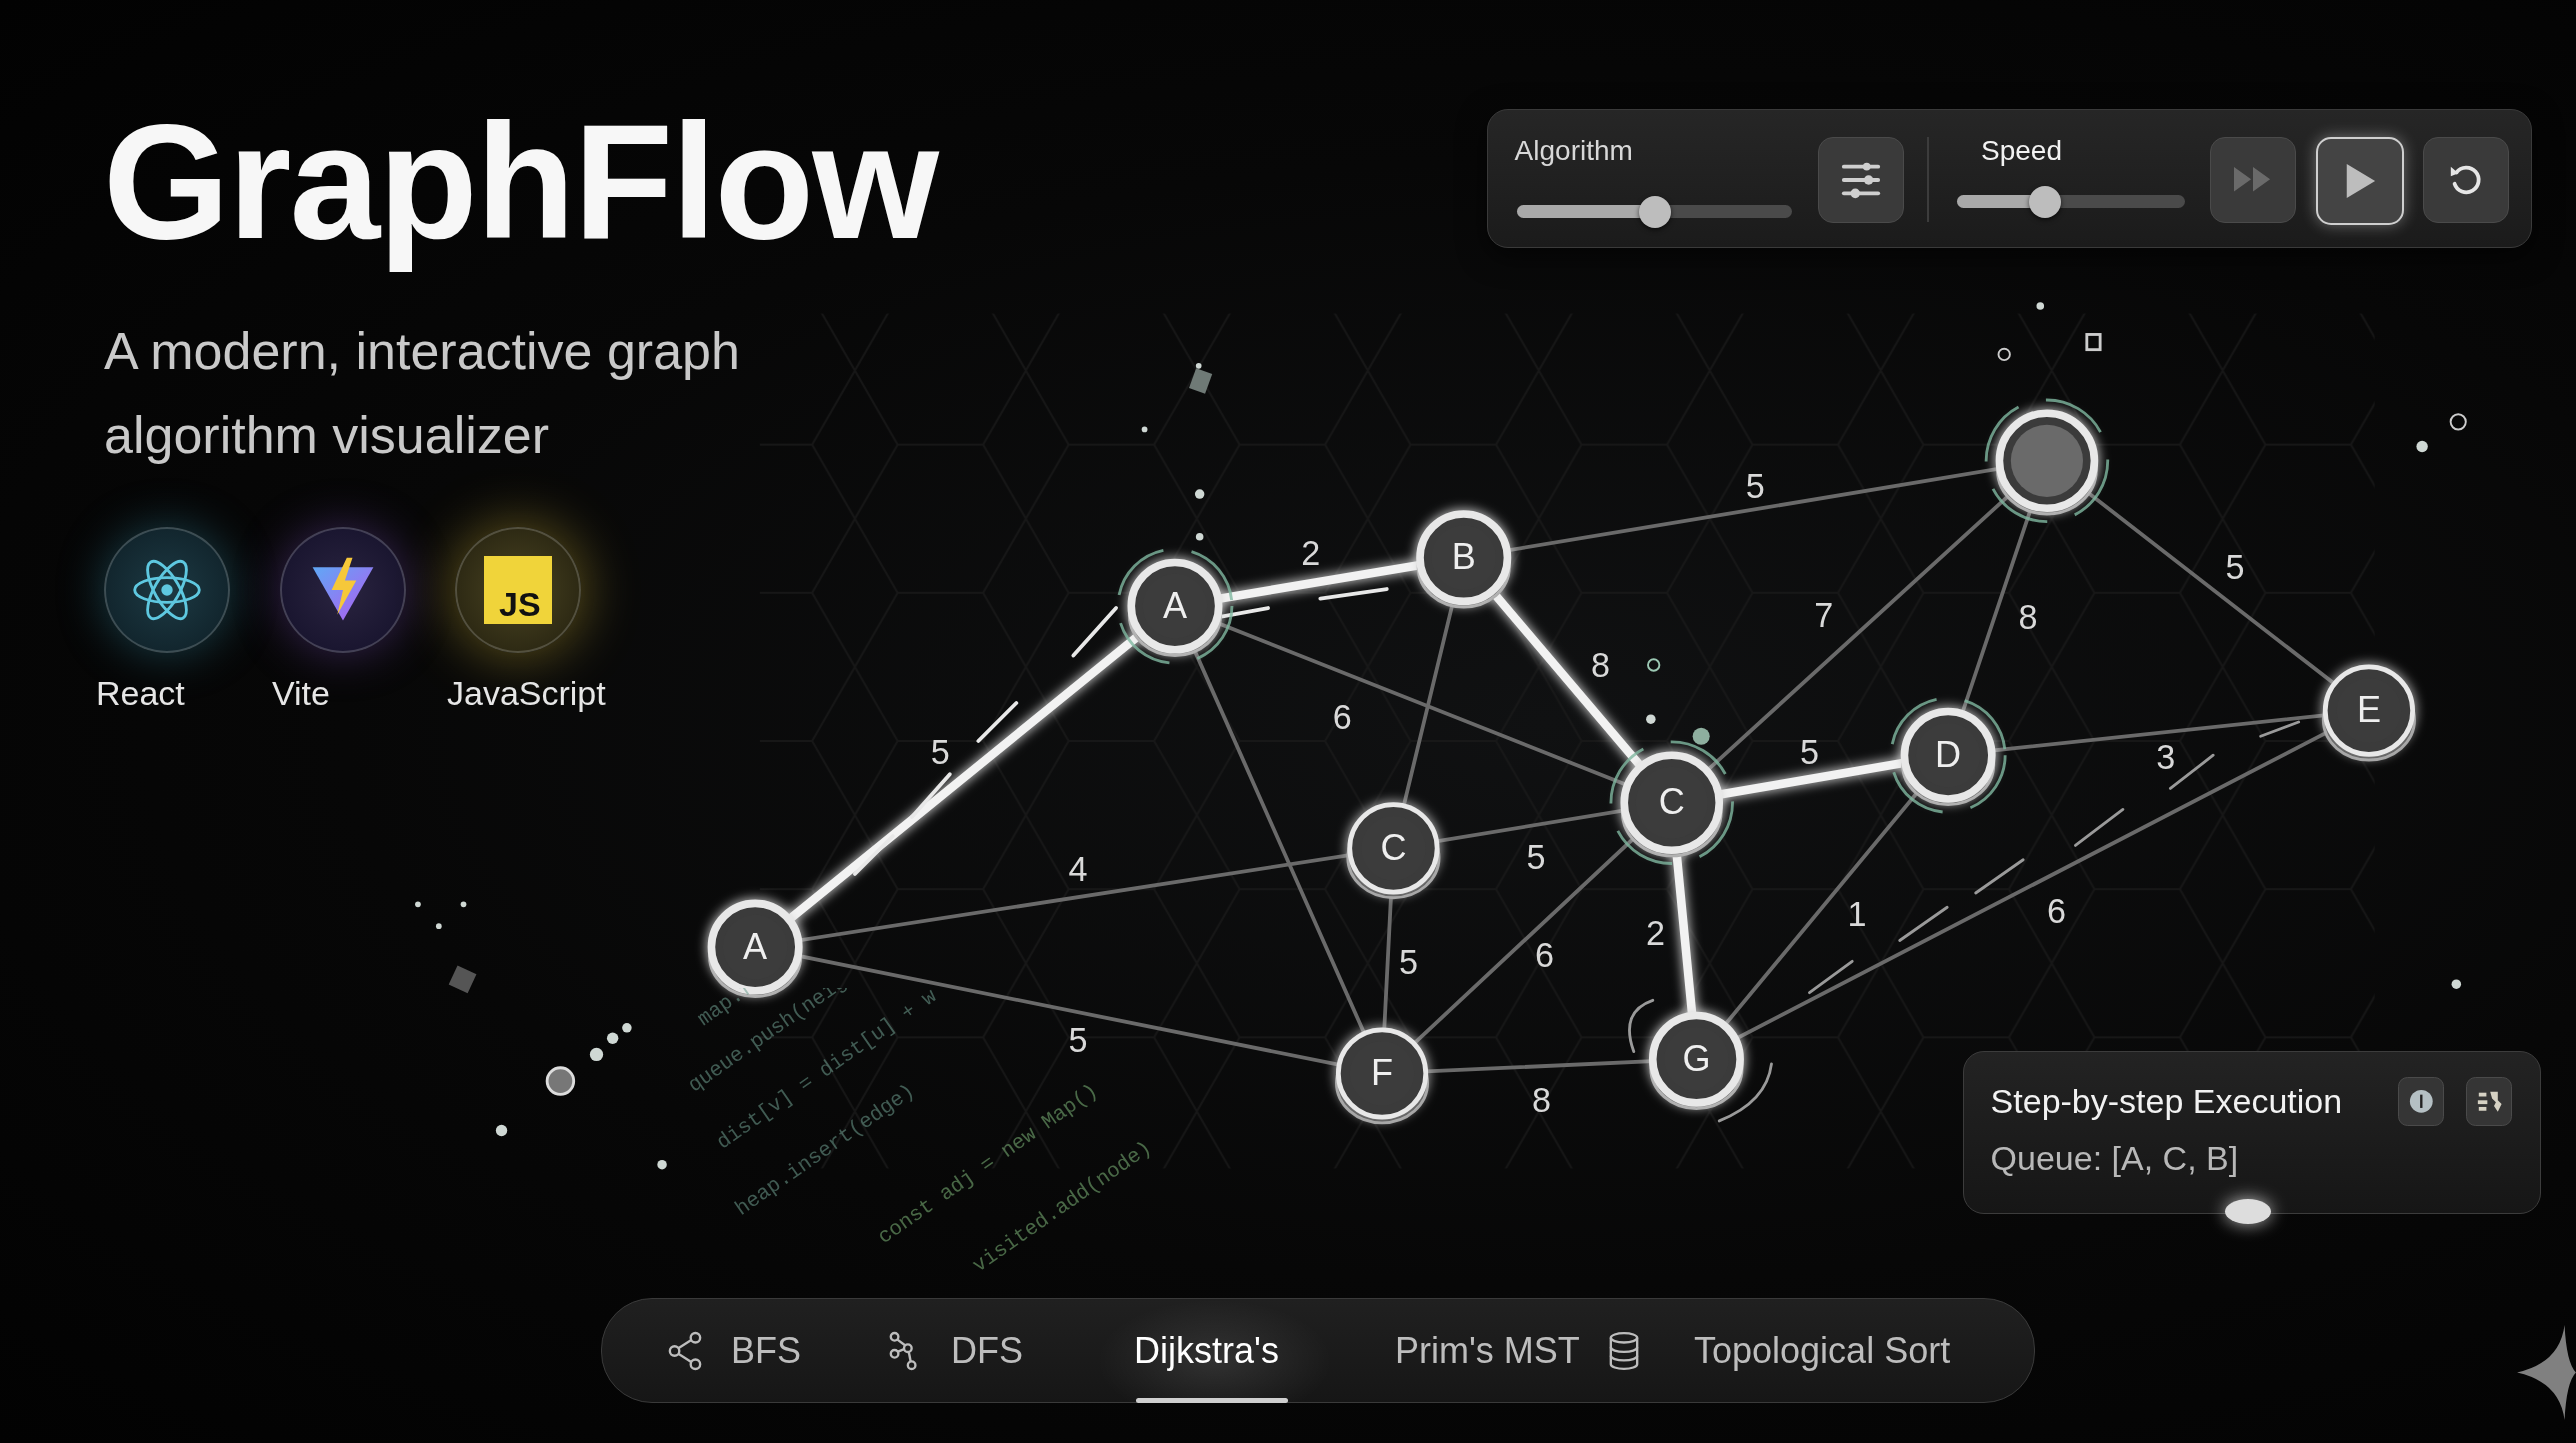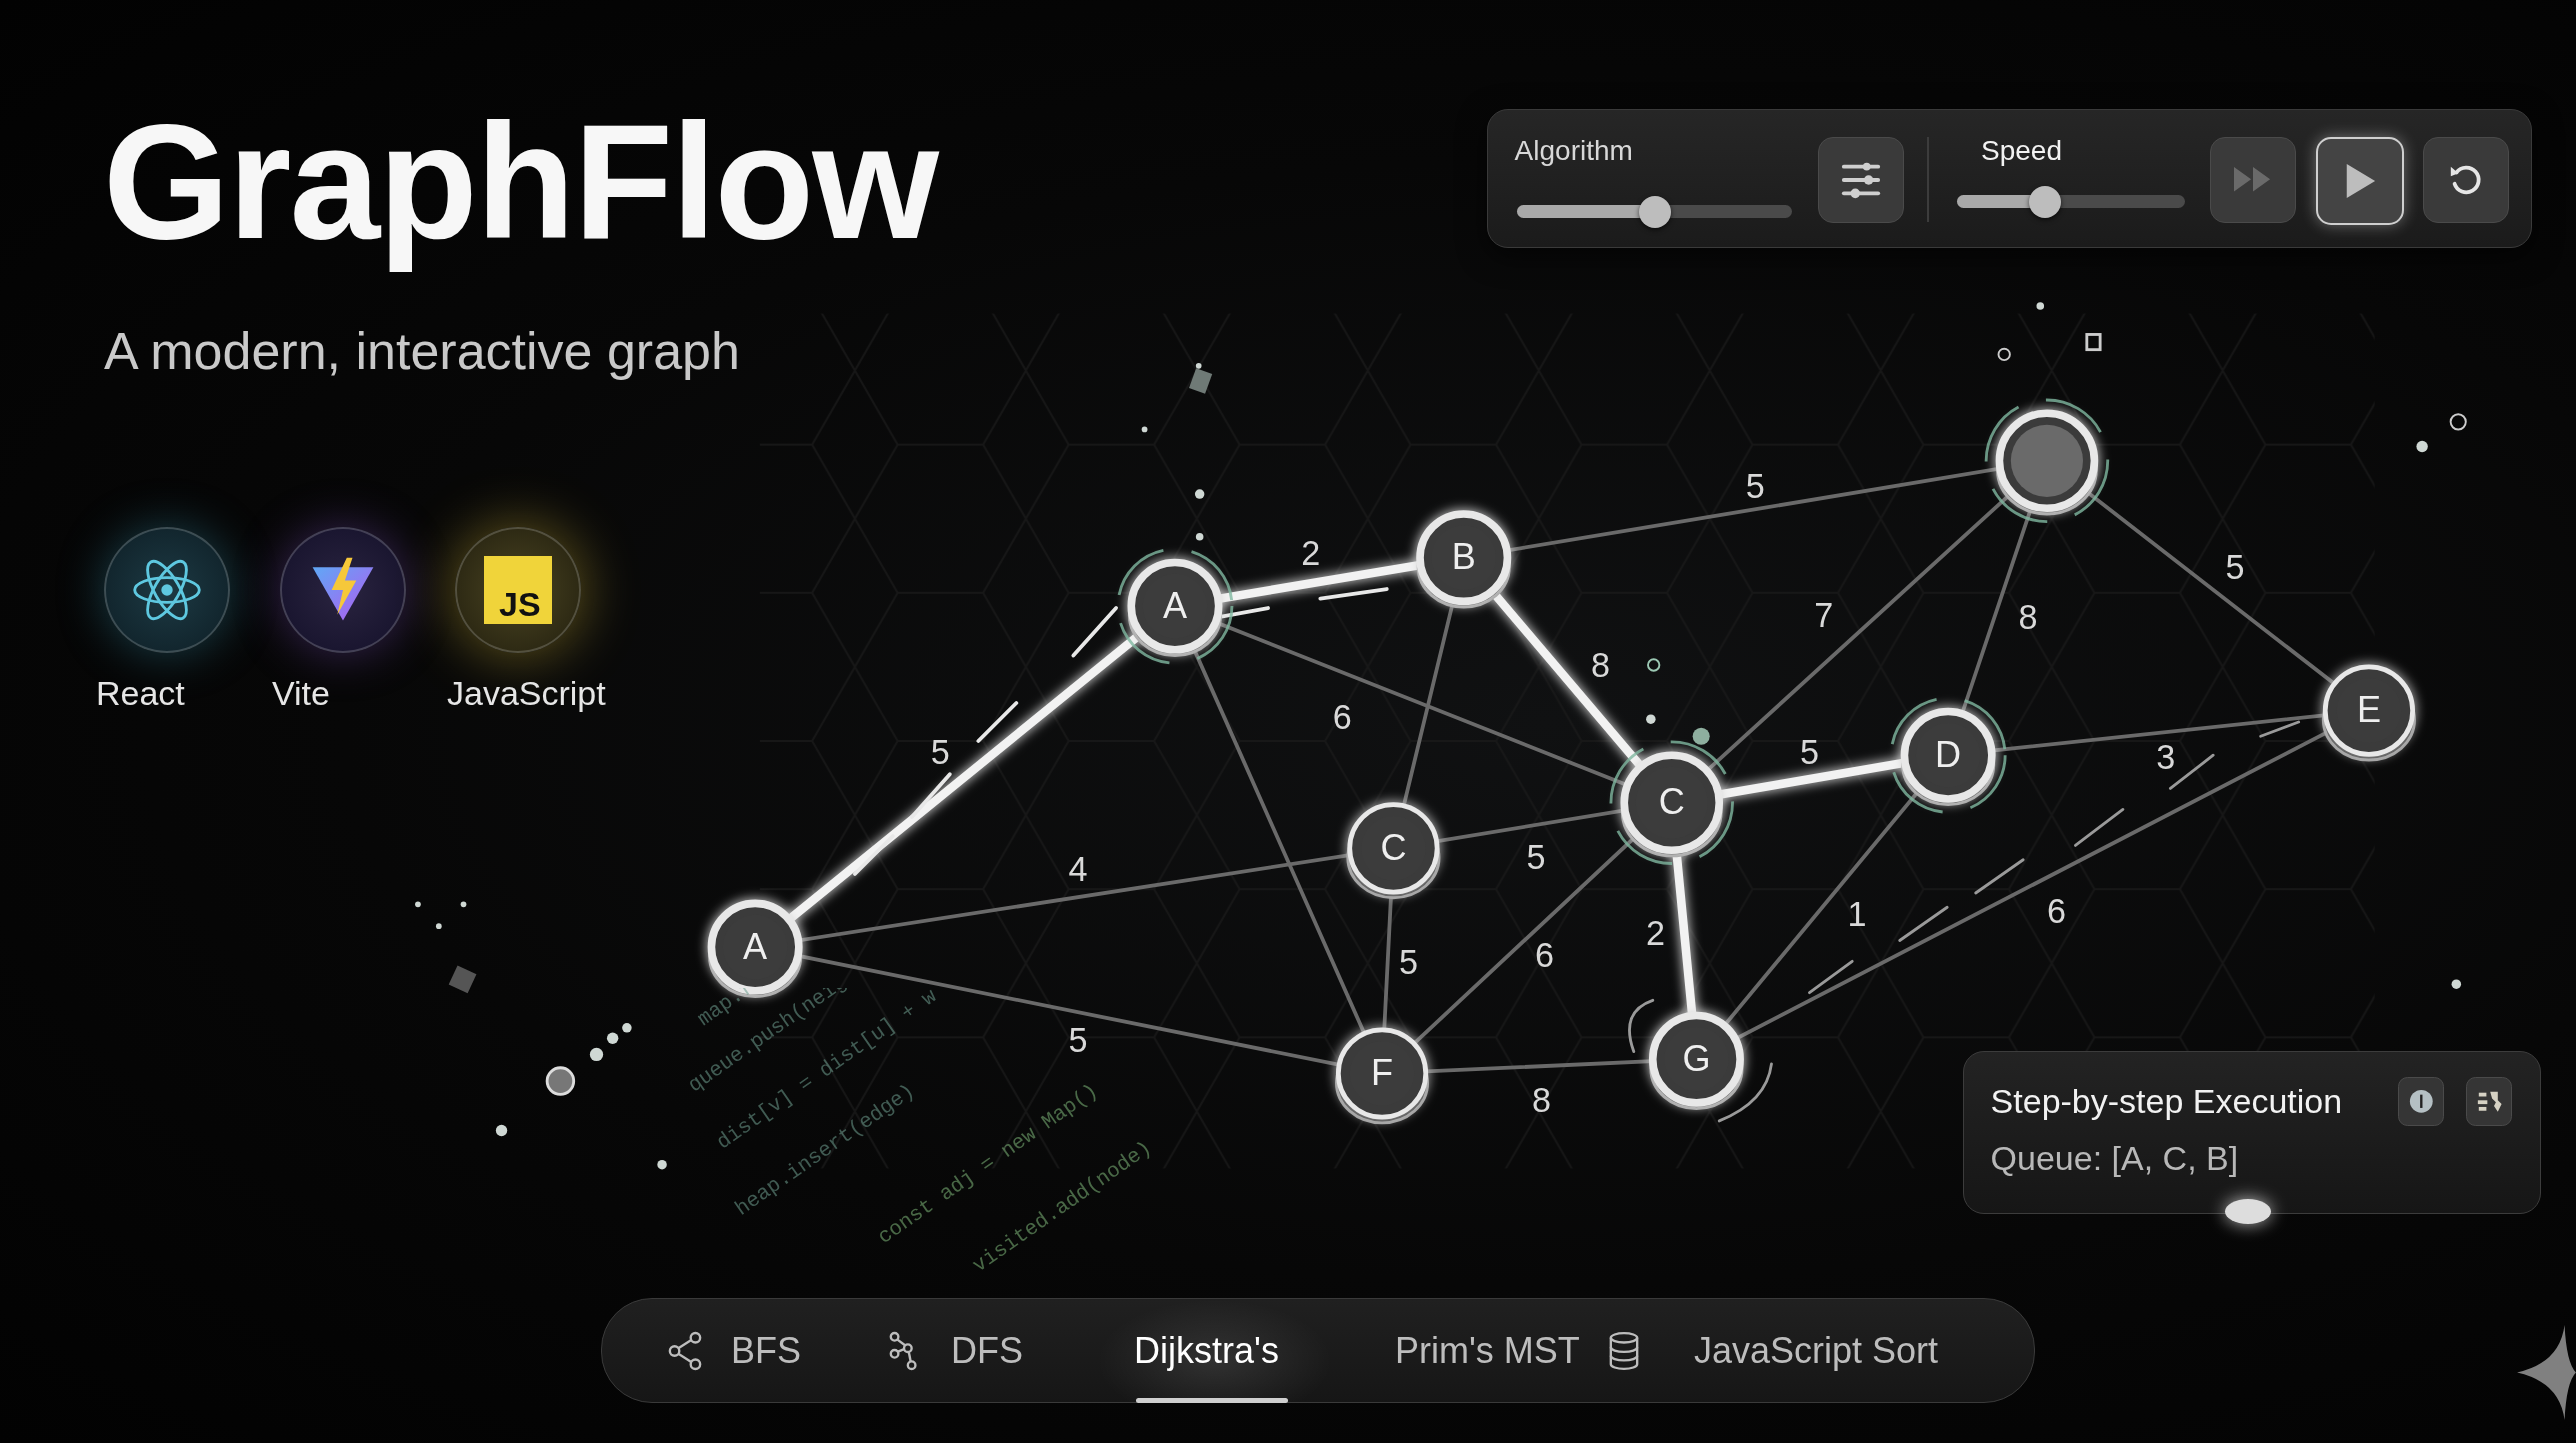--- a/index.html
+++ b/index.html
@@ -74,20 +74,21 @@
   .sparkle { position:absolute; left:2517px; top:1325px; }
   svg.graph { position:absolute; left:0; top:0; }
   .code-rain { position:absolute; left:665px; top:988px; width:617px; height:313px; opacity:0.55; }
 </style>
 </head>
 <body>
 
 <div class="title">GraphFlow</div>
 <div class="subtitle">
   <div>A modern, interactive graph</div>
+  <div>algorithm visualizer</div>
 </div>
 
 <div class="tech react" style="left:96px;">
   <div class="badge">
     <svg width="76" height="76" viewBox="-40 -40 80 80">
       <g fill="none" stroke="#5ec8e0" stroke-width="3">
         <ellipse rx="34" ry="13"></ellipse>
         <ellipse rx="34" ry="13" transform="rotate(60)"></ellipse>
         <ellipse rx="34" ry="13" transform="rotate(120)"></ellipse>
       </g>
@@ -404,20 +405,20 @@
     <svg width="32" height="40" viewBox="0 0 34 42">
       <g fill="none" stroke="#bdbdbd" stroke-width="2.5">
           <ellipse cx="17" cy="7" rx="14" ry="5"></ellipse>
       <path d="M3 7 V35 A14 5 0 0 0 31 35 V7"></path>
           <path d="M3 17 A14 5 0 0 0 31 17"></path>
           <path d="M3 26 A14 5 0 0 0 31 26"></path>
         </g>
     </svg>
   </div>
   <div class="tab" style="left:1092px;">
-    <span>JavaScript Sort</span>
+    <span>Topological Sort</span>
   </div>
 </div>
 
 <svg class="sparkle" width="59" height="95" viewBox="0 0 62 100">
   <path d="M50 0 Q52 40 62 50 Q52 60 50 100 Q45 60 0 50 Q45 40 50 0 Z" fill="#808080"></path>
 </svg>
 
 
 </body></html>

